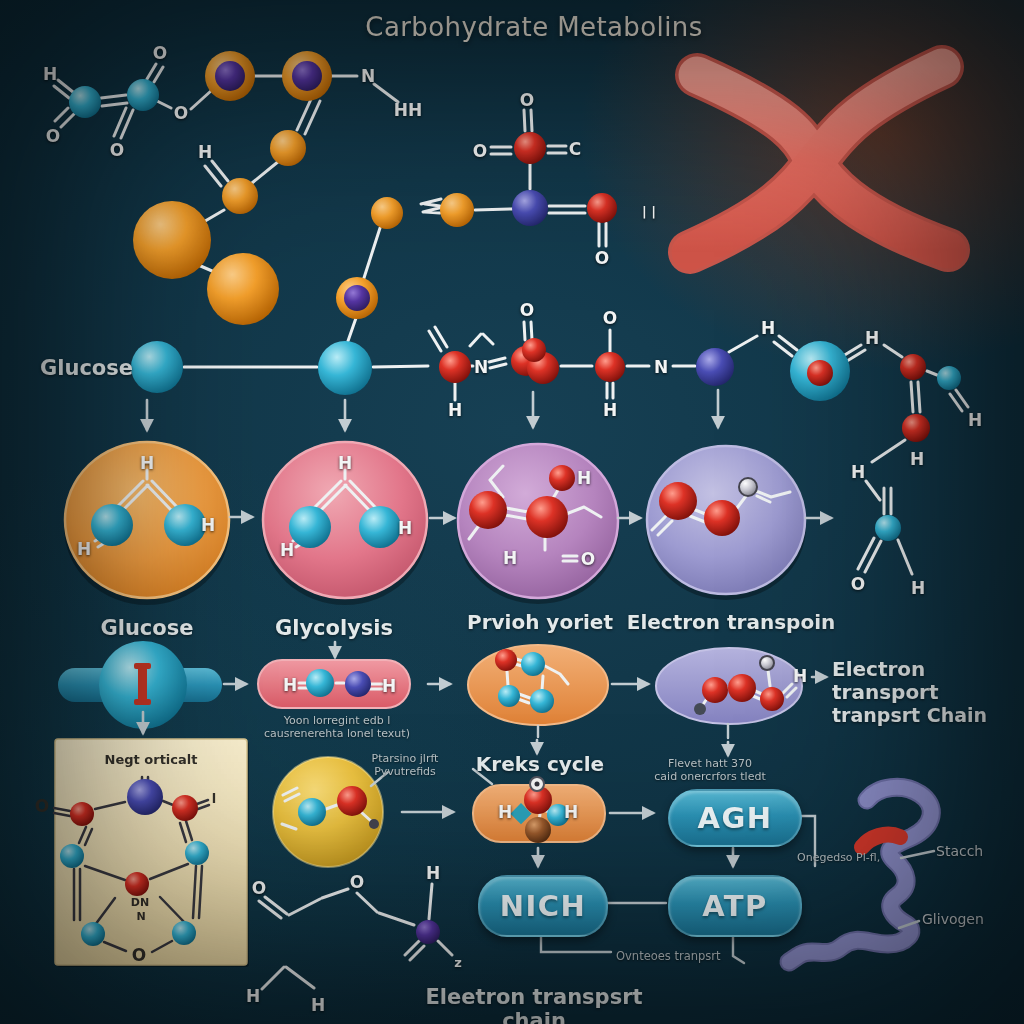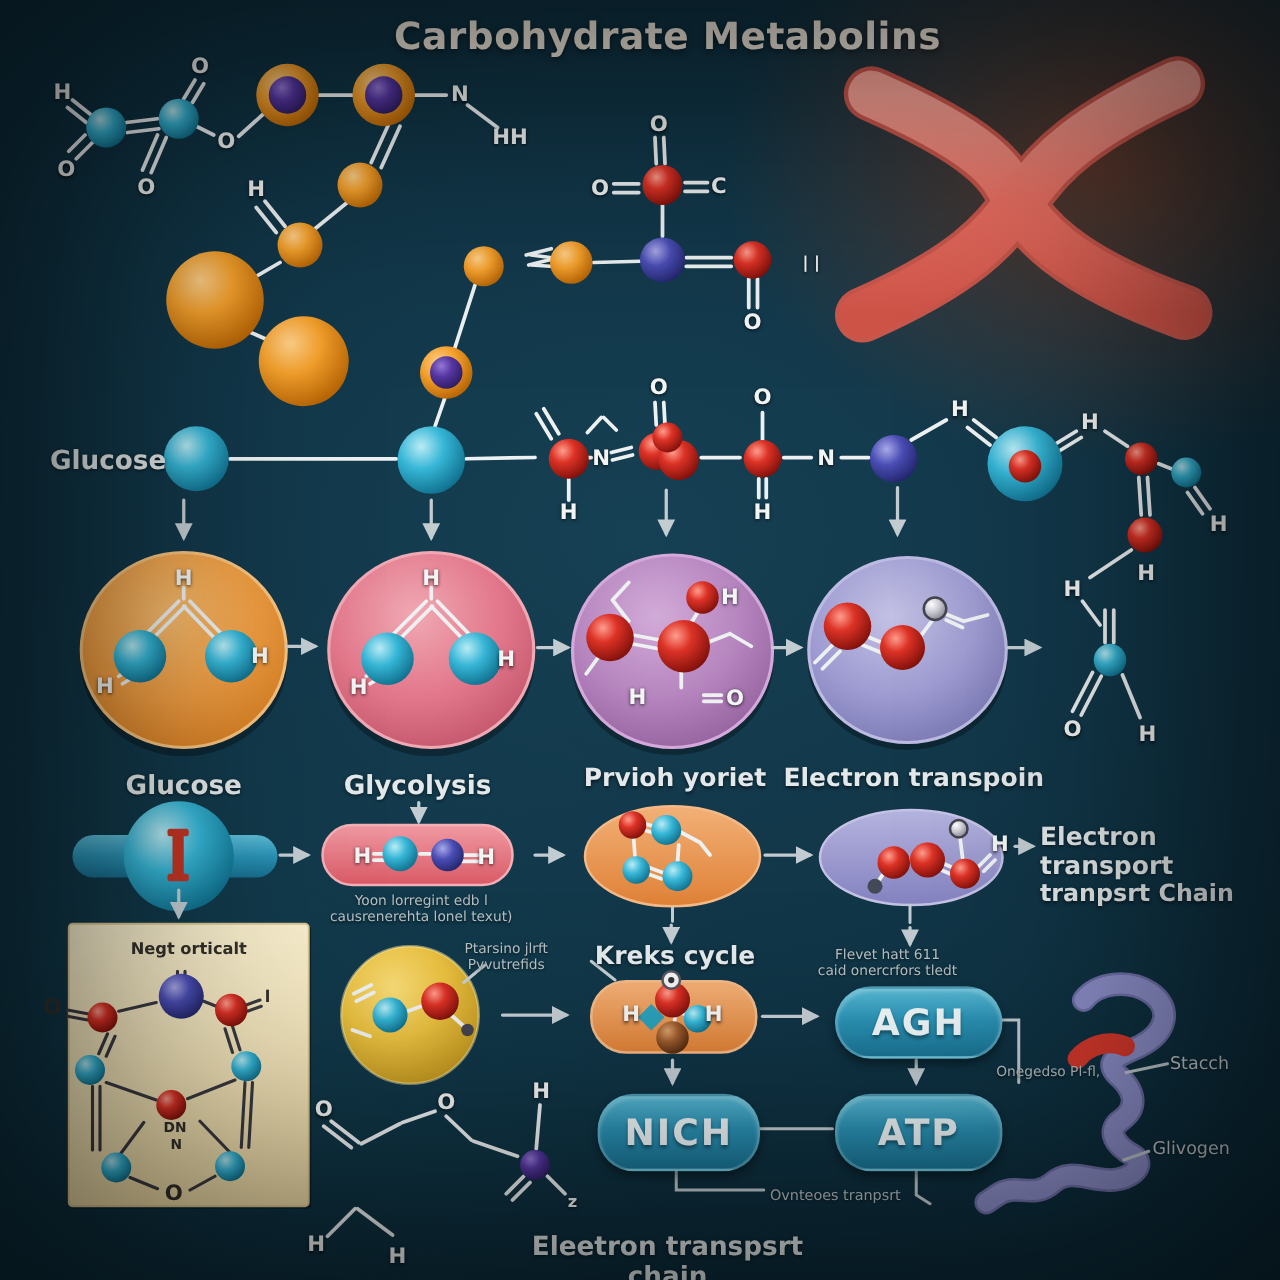--- a/index.html
+++ b/index.html
@@ -5,21 +5,21 @@
   html,body{margin:0;padding:0;background:#04141d;}
   .canvas{position:relative;width:1024px;height:1024px;overflow:hidden;
     font-family:"DejaVu Sans","Liberation Sans",sans-serif;
     background:
       radial-gradient(430px 340px at 86% 13%, rgba(150,58,22,.55), rgba(150,58,22,0) 70%),
       radial-gradient(600px 500px at 16% 78%, rgba(22,74,92,.30), rgba(22,74,92,0) 70%),
       radial-gradient(1250px 950px at 50% 42%, #164054 0%, #0e3040 55%, #081f2b 100%);
   }
   .vignette{position:absolute;inset:0;box-shadow:inset 0 0 200px 70px rgba(0,0,0,.55);pointer-events:none;}
   svg.art{position:absolute;left:0;top:0;}
-  .ttl{position:absolute;left:0;right:0;top:12px;text-align:center;font-size:30px;font-weight:bold;
+  .ttl{position:absolute;left:0;right:0;top:12px;text-align:center;font-size:26px;font-weight:normal;
     color:#eee8dc;letter-spacing:.4px;text-shadow:0 2px 5px rgba(0,0,0,.55);margin-left:44px;}
   .lbl{position:absolute;color:#e3e9ea;font-weight:600;text-shadow:0 1px 3px rgba(0,0,0,.6);}
   .stage{font-size:21px;text-align:center;}
   .cap{position:absolute;color:#b6c0c4;font-size:11px;line-height:13px;text-align:center;
     text-shadow:0 1px 2px rgba(0,0,0,.6);}
   .atom{position:absolute;transform:translate(-50%,-50%);font-weight:bold;font-size:17px;color:#f3f5f5;
     text-shadow:0 1px 3px rgba(0,0,0,.75);white-space:nowrap;}
   .atom.dark{color:#33302a;text-shadow:none;}
   .pill{position:absolute;display:flex;align-items:center;justify-content:center;
     background:linear-gradient(180deg,#58b9d4,#2b93b6 45%,#1a7495);
@@ -340,21 +340,21 @@
 
 <div class="cap" style="left:262px;top:714px;width:150px;">
   <div>Yoon lorregint edb l</div>
   <div>causrenerehta lonel texut)</div>
 </div>
 <div class="cap" style="left:346px;top:752px;width:118px;">
   <div>Ptarsino jlrft</div>
   <div>Pyvutrefids</div>
 </div>
 <div class="cap" style="left:635px;top:757px;width:150px;">
-  <div>Flevet hatt 611</div>
+  <div>Flevet hatt 370</div>
   <div>caid onercrfors tledt</div>
 </div>
 <div class="cap" style="left:797px;top:851px;width:115px;text-align:left;">Onegedso Pl-fl,</div>
 <div class="cap" style="left:616px;top:950px;width:135px;text-align:left;font-size:11.5px;">Ovnteoes tranpsrt</div>
 <div class="cap" style="left:936px;top:845px;width:70px;text-align:left;font-size:14px;color:#c6cdd1;">Stacch</div>
 <div class="cap" style="left:922px;top:913px;width:85px;text-align:left;font-size:14px;color:#c6cdd1;">Glivogen</div>
 
 <div class="pill" style="left:478px;top:875px;width:126px;height:58px;">
       <span>NICH</span>
     </div>

